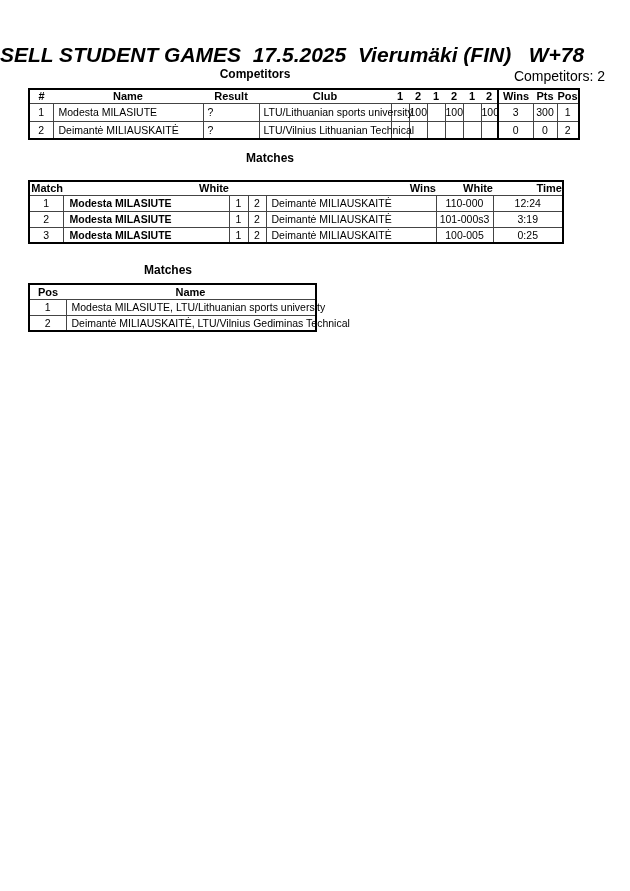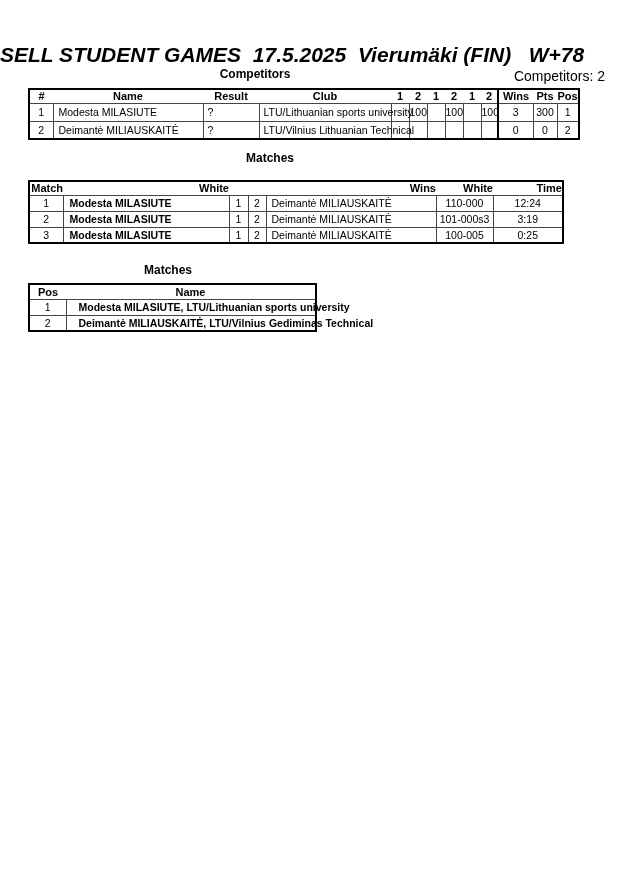--- a/index.html
+++ b/index.html
@@ -60,21 +60,21 @@
   .t-match th { height: 14px; text-align: right; }
   .t-match td { height: 16px; }
   .t-res th   { height: 15px; }
   .t-res td   { height: 16px; }
   td.l { text-align: left; padding-left: 5px; }
   td.grade { text-align: left; padding-left: 4px; }
   td.club { text-align: left; padding-left: 4px; white-space: nowrap; overflow: visible; }
   .thick-l { border-left: 2px solid #000 !important; }
   td.white-cell { font-weight: bold; text-align: left; padding-left: 6px; white-space: nowrap; }
   td.blue-cell { text-align: left; padding-left: 5px; white-space: nowrap; }
-  td.res-name { text-align: left; padding-left: 12px; white-space: nowrap; overflow: visible; font-weight: bold; }
+  td.res-name { text-align: left; padding-left: 5px; white-space: nowrap; overflow: visible; }
 </style>
 </head>
 <body>
 
 <div class="page-title">SELL STUDENT GAMES  17.5.2025  Vierumäki (FIN)   W+78</div>
 
 <div class="caption cap-competitors">Competitors</div>
 <div class="count-label">Competitors: 2</div>
 
 <table class="t-comp">

